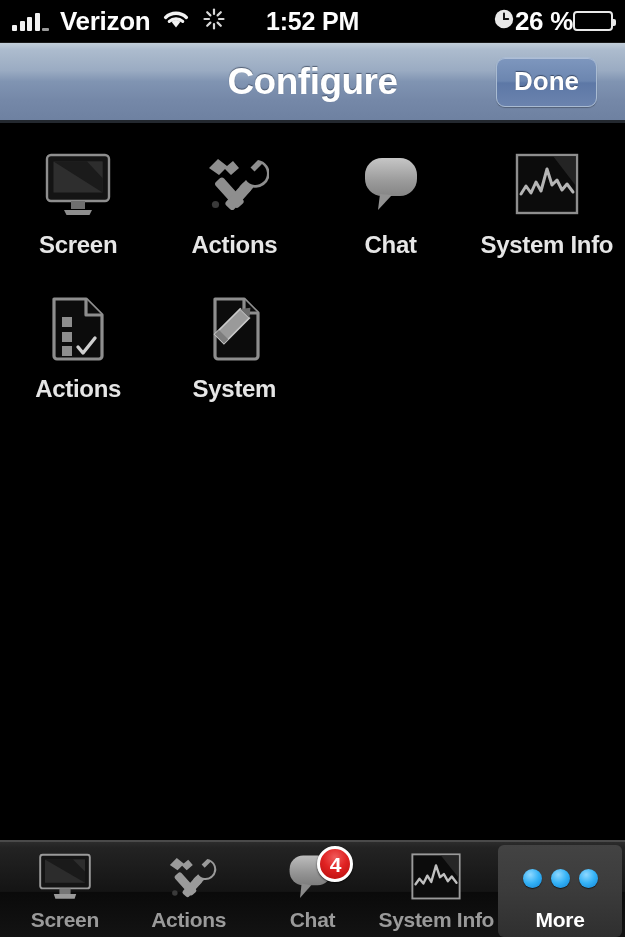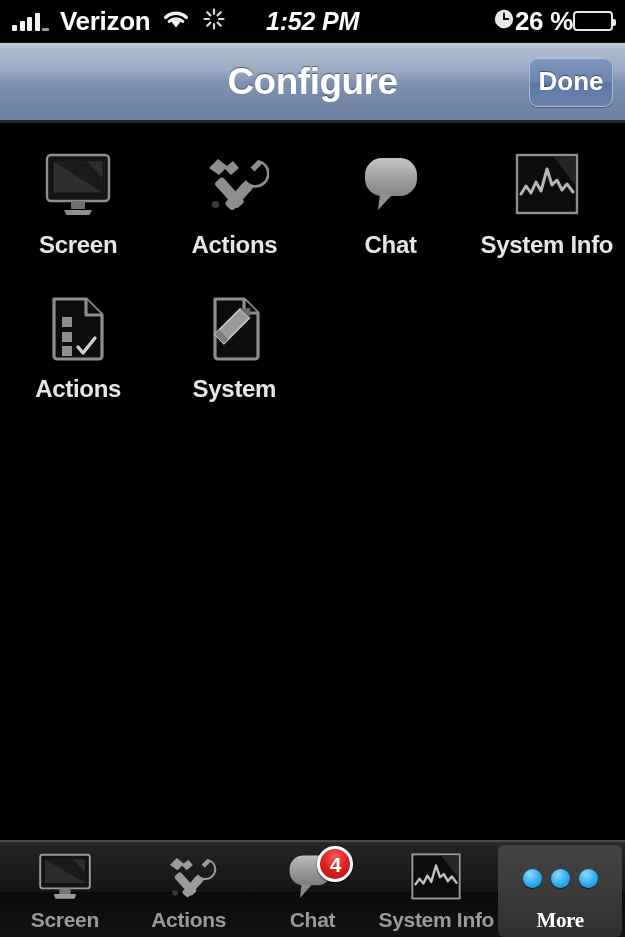--- a/index.html
+++ b/index.html
@@ -35,21 +35,20 @@
     display: flex; align-items: center; gap: 11px;
   }
   .sb-right {
     position: absolute; right: 12px; top: 0; height: 42px;
     display: flex; align-items: center; 
   }
   .sb-center {
     position: absolute; left: 0; right: 0; top: 0; height: 42px;
     display: flex; align-items: center; justify-content: center;
     pointer-events: none;
-    font-style: italic;
   }
   .sb-text {
     color: #fdfdfd;
     font-size: 26px;
     font-weight: bold;
     letter-spacing: -0.3px;
     line-height: 1;
   }
   .sb-time {
     color: #fdfdfd;
@@ -105,23 +104,23 @@
   }
   .nav-title {
     color: #ffffff;
     font-size: 37px;
     font-weight: bold;
     letter-spacing: -0.5px;
     text-shadow: 0 -1px 1px rgba(40,50,70,0.65);
   }
   .nav-done {
     position: absolute;
-    right: 12px; top: 50%;
+    right: 28px; top: 50%;
     transform: translateY(-50%);
-    width: 84px; height: 50px;
+    width: 101px; height: 50px;
     border-radius: 9px;
     box-sizing: border-box;
     border: 1px solid #a9bbd2;
     background: linear-gradient(to bottom, #7e97be 0%, #6c86b0 48%, #5d78a6 52%, #6b83ae 100%);
     box-shadow: inset 0 1px 0 rgba(255,255,255,0.38), 0 1px 1px rgba(0,0,0,0.28);
     display: flex; align-items: center; justify-content: center;
     cursor: pointer;
   }
   .nav-done span {
     color: #fff; font-size: 26px; font-weight: bold;
@@ -190,21 +189,21 @@
     position: relative;
   }
   .tab-label {
     margin-top: 3px;
     font-size: 21px;
     font-weight: bold;
     color: #9a9a9a;
     letter-spacing: -0.3px;
     white-space: nowrap;
   }
-  .tab.selected .tab-label { color: #ffffff; font-family: Liberation Serif, serif; }
+  .tab.selected .tab-label { color: #ffffff; }
   .badge {
     position: absolute;
     top: -5px; right: -12px;
     min-width: 36px; height: 36px;
     box-sizing: border-box;
     border-radius: 18px;
     background: radial-gradient(circle at 50% 28%, #f05b5b 0%, #e02222 45%, #b30d0d 100%);
     border: 3px solid #ffffff;
     display: flex; align-items: center; justify-content: center;
     box-shadow: 0 1px 2px rgba(0,0,0,0.7);

